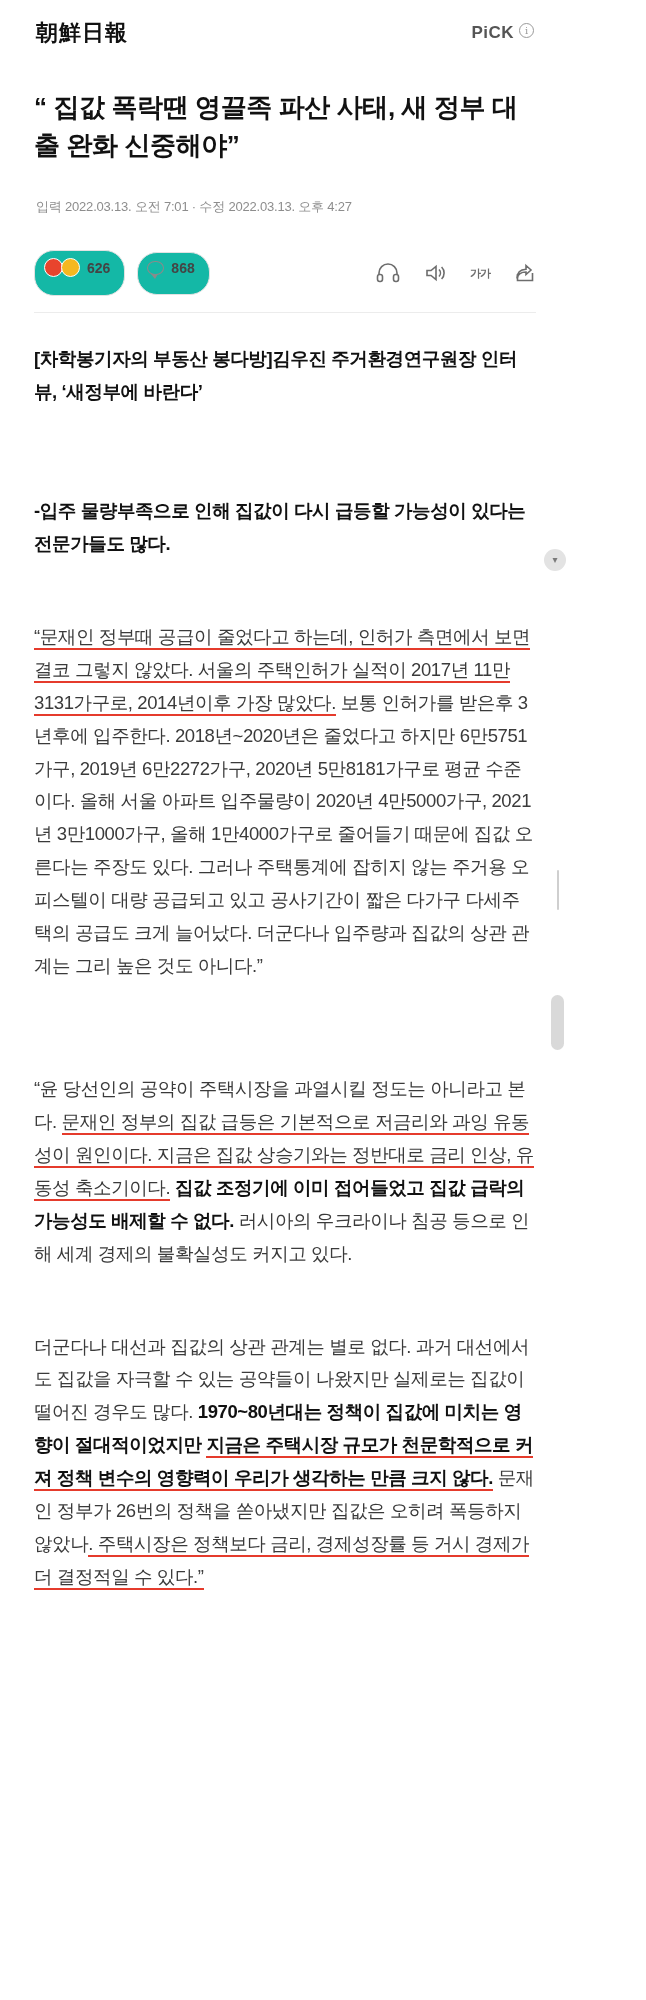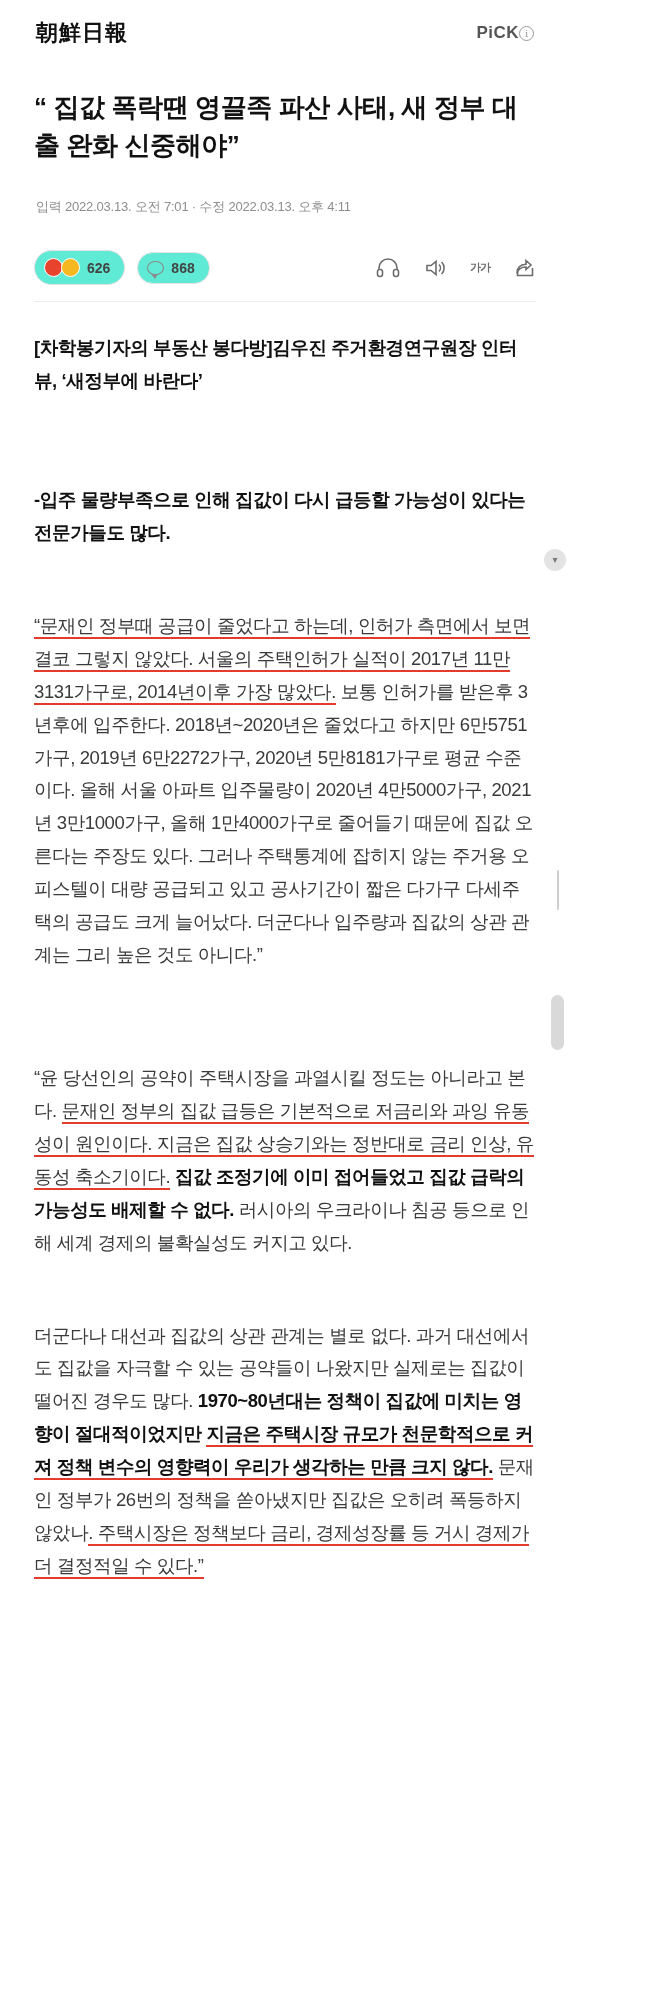--- a/index.html
+++ b/index.html
@@ -30,21 +30,21 @@
   }
   .brand {
     font-family: "DejaVu Serif", serif;
     font-weight: bold;
     font-size: 22px;
     letter-spacing: 1px;
     color: #111;
   }
   .pick-wrap {
     display: flex;
-    align-items: center;
+    gap: 5px;
   }
   .pick-label {
     font-size: 17px;
     font-weight: bold;
     letter-spacing: 0.5px;
     color: #555;
   }
   .info-icon {
     width: 15px; height: 15px;
     border: 1.3px solid #9a9a9a;
@@ -77,23 +77,23 @@
     display: flex;
     align-items: center;
     border-bottom: 1px solid #ececec;
   }
   .chip {
     display: flex;
     align-items: center;
     gap: 7px;
     border: 1px solid #e2e2e2;
     border-radius: 20px;
-    padding: 7px 14px 7px 9px;
+    padding: 7px 14px 18px 9px;
     margin-right: 12px;
-    background: #5eead4;
+    background: #14b8a6;
   }
   .emo {
     display: inline-block;
     width: 19px; height: 19px;
     border-radius: 50%;
     margin-right: -9px;
     border: 1.5px solid #fff;
   }
   .emo.red { background: #e8442d; }
   .emo.yellow { background: #f5b820; margin-right: 0; }
@@ -187,21 +187,21 @@
   <div class="top-bar">
     <div class="brand">朝鮮日報</div>
     <div class="pick-wrap">
       <span class="pick-label">PiCK</span>
       <span class="info-icon">i</span>
     </div>
   </div>
 
   <h1 class="headline">“ 집값 폭락땐 영끌족 파산 사태, 새 정부 대출 완화 신중해야”</h1>
 
-  <div class="byline">입력 2022.03.13. 오전 7:01 · 수정 2022.03.13. 오후 4:11</div>
+  <div class="byline">입력 2022.03.13. 오전 7:01 · 수정 2022.03.13. 오후 4:27</div>
 
   <div class="action-bar">
     <div class="chip">
       <span class="emo red"></span>
       <span class="emo yellow"></span>
       <span class="chip-count">626</span>
     </div>
     <div class="chip">
       <span class="bubble"></span>
       <span class="chip-count">868</span>

